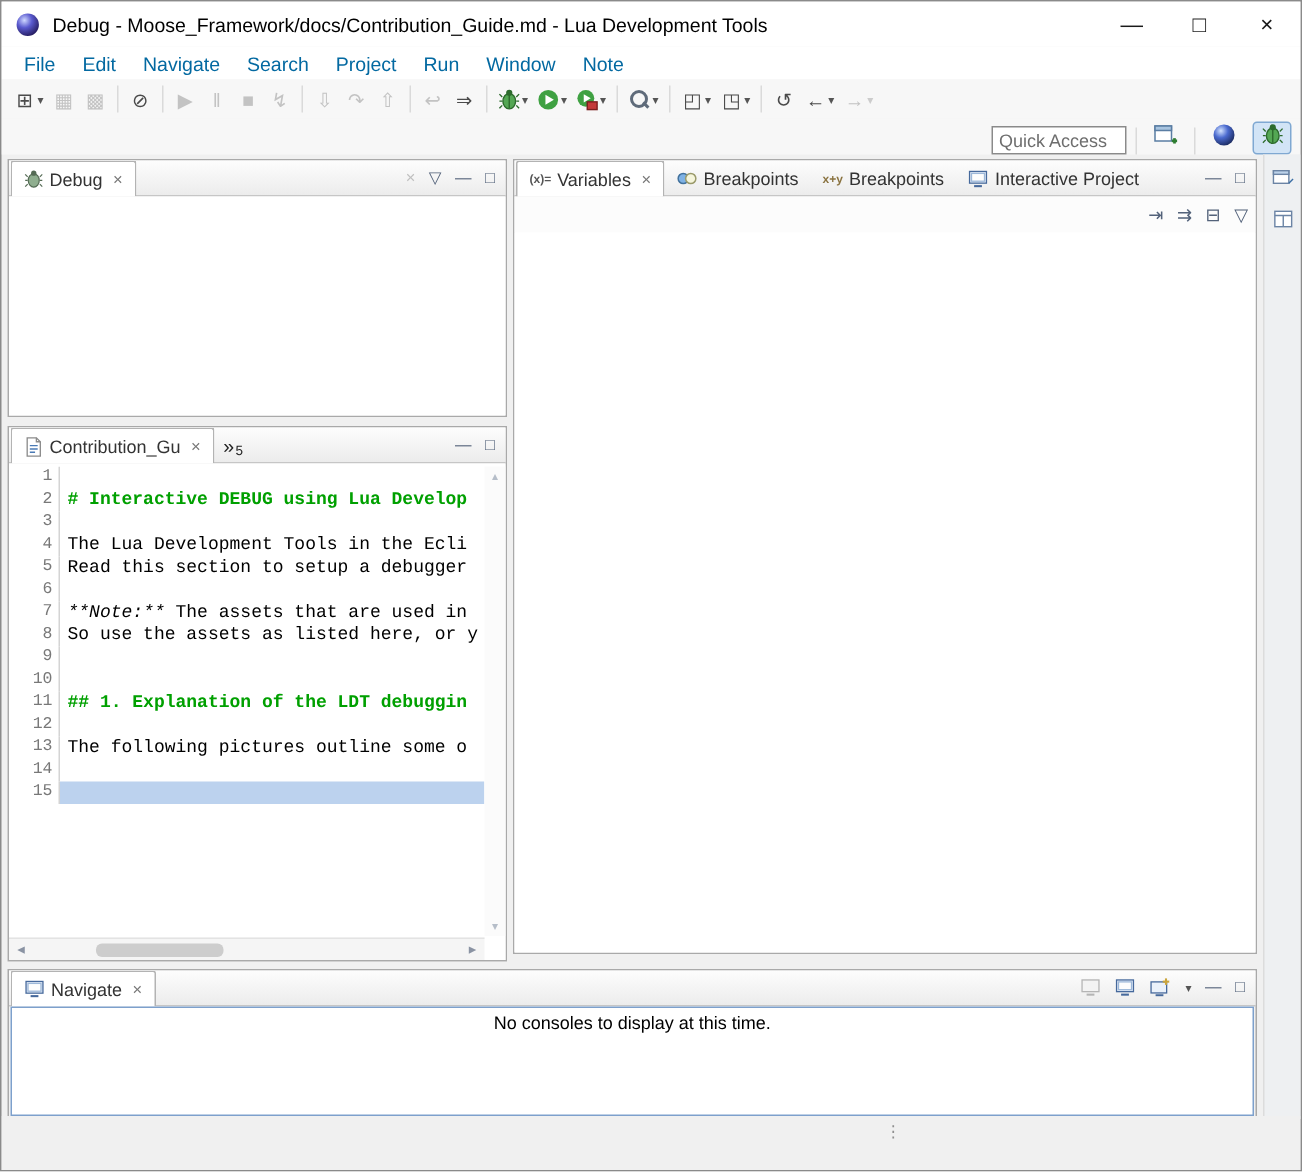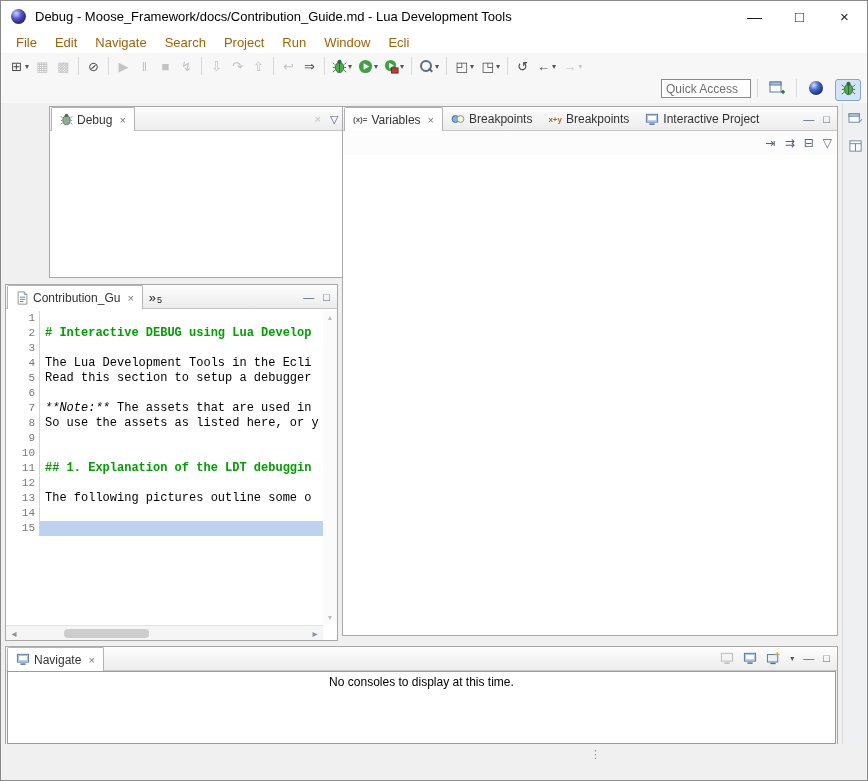--- a/index.html
+++ b/index.html
@@ -8,36 +8,36 @@
 
   
   .titlebar { position:absolute; left:0; top:0; width:100%; height:30px; background:#fff; display:flex; align-items:center; padding-left:9px; }
   .app-icon { display:inline-flex; width:17px; height:17px; }
   .titlebar .title { font-size:13px; color:#000; margin-left:8px; white-space:nowrap;text-align:center; }
   .win-controls { margin-left:auto; display:flex; height:100%; }
   .win-btn { width:45px; height:100%; display:flex; align-items:center; justify-content:center; font-size:15px; color:#1a1a1a; }
 
   
   .menubar { position:absolute; left:0; top:30px; width:100%; height:22px; background:#fff; display:flex; align-items:center; padding-left:6px; }
-  .menu-item { font-size:13px; color:#a16207; padding:2px 9px; }
+  .menu-item { font-size:13px; color:#0369a1; padding:2px 9px; }
 
   
   .toolbar { position:absolute; left:0; top:52px; width:100%; height:26px; background:#f7f7f7; display:flex; align-items:center; padding-left:5px; }
   .tb-btn { display:flex; align-items:center; height:22px; padding:0 2px; margin:0 1px; color:#4a4a4a; }
   .tb-ic { font-size:13px; line-height:1; display:inline-flex; align-items:center; justify-content:center; min-width:15px; }
   .tb-btn.disabled { color:#c3c3c3; }
   .dd { font-size:8px; color:#555; margin-left:1px; }
   .tb-btn.disabled .dd { color:#cccccc; }
   .tb-sep { width:1px; height:18px; background:#dadada; margin:0 4px; }
   .mag-icon { width:14px; height:14px; position:relative; display:inline-block; }
   .mag-icon::before { content:""; position:absolute; left:1px; top:1px; width:8px; height:8px; border:2px solid #5f6b7a; border-radius:50%; }
   .mag-icon::after { content:""; position:absolute; left:9px; top:10px; width:5px; height:2px; background:#5f6b7a; transform:rotate(45deg); }
 
   
-  .accessrow { position:absolute; left:0; top:78px; width:100%; height:24px; background:#f7f7f7; display:flex; align-items:flex-start; justify-content:flex-end; padding-right:6px; gap:6px; }
+  .accessrow { position:absolute; left:0; top:78px; width:100%; height:24px; background:#f7f7f7; display:flex; align-items:flex-end; justify-content:flex-end; padding-right:6px; gap:6px; }
   .qa-input { width:90px; height:19px; border:1px solid #8a8a8a; font-size:12px; padding:0 4px; color:#333; background:#fff; font-family:inherit; }
   .qa-input::placeholder { color:#6e6e6e; }
   .acc-sep { width:1px; height:18px; background:#dadada; }
   .persp { width:26px; height:22px; display:flex; align-items:center; justify-content:center; border-radius:3px; border:1px solid transparent; }
   .persp.active { background:#d2e4f6; border-color:#7fa8d2; }
 
   
   .panel { position:absolute; background:#fff; border:1px solid #a9a9a9; }
   .tabrow { height:24px; display:flex; align-items:flex-end; background:linear-gradient(#fdfdfd,#ececec); border-bottom:1px solid #c6c6c6; padding-left:1px; }
   .tabs-holder { display:flex; align-items:flex-end; height:100%; }
@@ -45,21 +45,21 @@
   .tab.active { background:#fff; border:1px solid #b3b3b3; border-bottom:none; border-radius:2px 2px 0 0; height:24px; margin-bottom:-1px; }
   .close { font-size:11px; color:#777; margin-left:3px; }
   .winbtns { margin-left:auto; display:flex; align-items:center; gap:9px; padding-right:7px; padding-bottom:5px; }
   .pt-btn { font-size:11px; color:#53627a; line-height:1; display:inline-flex; align-items:center; }
   .pt-btn.disabled { color:#bfbfbf; }
   .tab-ic { display:inline-flex; align-items:center; }
   .vars-ic { font-size:8px; color:#555; font-weight:bold; }
   .expr-ic { font-size:8px; color:#8a7340; font-weight:bold;text-align:center; }
 
   
-  .debug-panel { left:4px; top:105px; width:333px; height:172px;margin-left:44px; }
+  .debug-panel { left:4px; top:105px; width:333px; height:172px; }
   .debug-body { position:absolute; left:0; top:24px; right:0; bottom:0; background:#fff; }
 
   
   .editor-panel { left:4px; top:283px; width:333px; height:357px; }
   .editor-body { position:absolute; left:0; top:24px; right:0; bottom:0; background:#fff; overflow:hidden; }
   .editor-lines { position:absolute; left:0; top:2px; right:14px; bottom:16px; overflow:hidden; font-family:"Liberation Mono","DejaVu Sans Mono",monospace; font-size:12px; }
   .eline { display:flex; height:15px; line-height:15px; }
   .ann { width:10px; }
   .lnum { width:24px; text-align:right; color:#787878; padding-right:4px; border-right:1px solid #d4d4d4; font-size:11px; }
   .ltext { flex:1; padding-left:5px; white-space:pre; color:#000; overflow:hidden; }
@@ -127,21 +127,21 @@
   </div>
 
   <div class="menubar">
       <div class="menu-item">File</div>
       <div class="menu-item">Edit</div>
       <div class="menu-item">Navigate</div>
       <div class="menu-item">Search</div>
       <div class="menu-item">Project</div>
       <div class="menu-item">Run</div>
       <div class="menu-item">Window</div>
-      <div class="menu-item">Ecli</div>
+      <div class="menu-item">Note</div>
     </div>
 
   <div class="toolbar">
       <div class="tb-btn">
         <span class="tb-ic">⊞</span>
         <span class="dd">▾</span>
       </div>
       <div class="tb-btn disabled">
         <span class="tb-ic">▦</span>
       </div>

